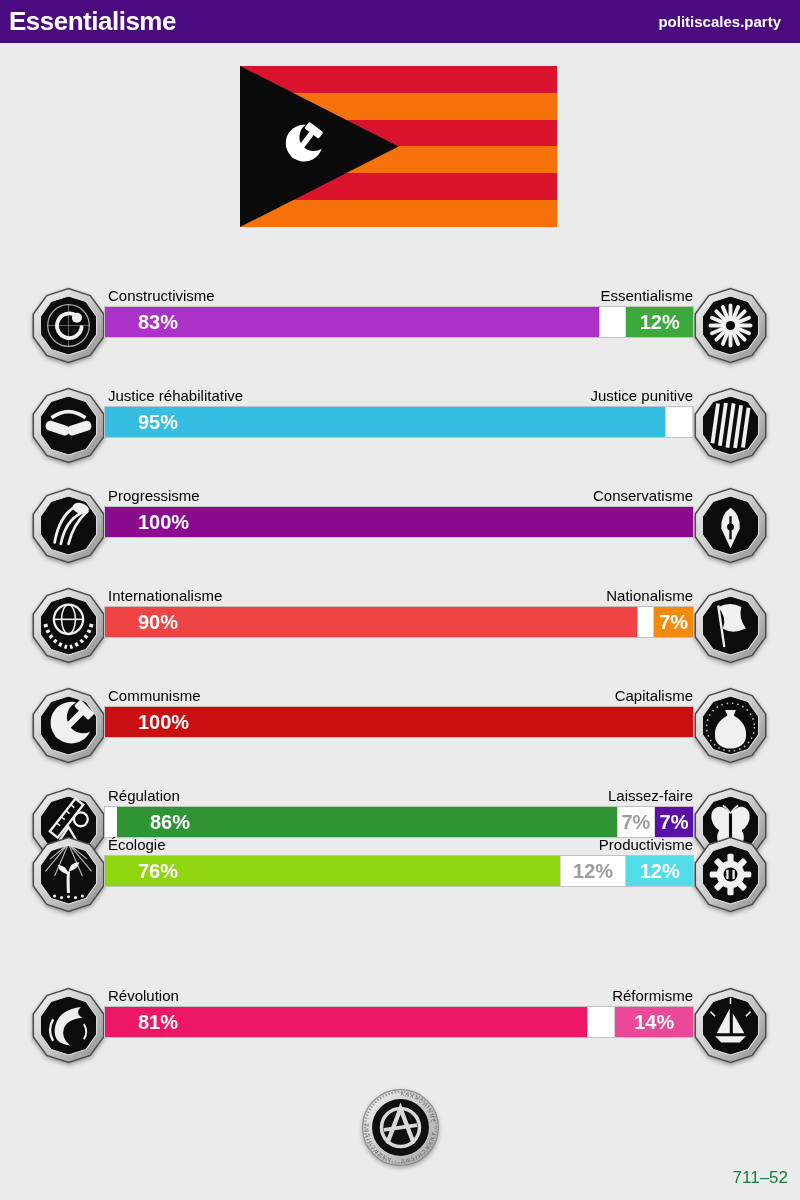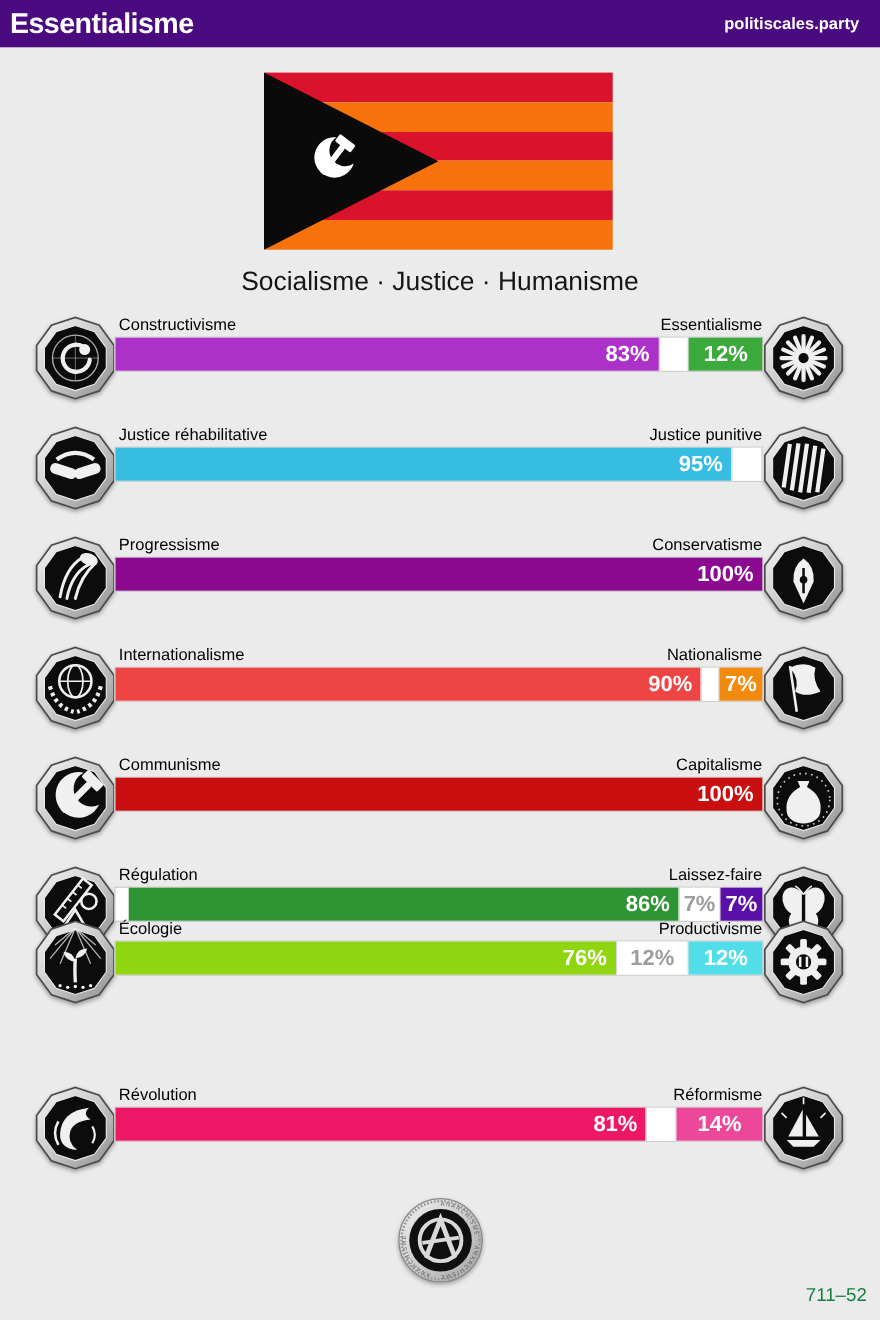--- a/index.html
+++ b/index.html
@@ -26,21 +26,21 @@
 
   
   .row{position:absolute;left:0;width:800px;height:86px;}
   .axis-label{position:absolute;top:2px;font-size:15px;color:#000;}
   .axis-label.l{left:108px;}
   .axis-label.r{right:107px;text-align:right;}
   .bar{position:absolute;left:104px;top:21px;width:590px;height:32px;
        border:1px solid #c2c2c2;background:#fff;display:flex;box-sizing:border-box;}
   .seg{height:100%;overflow:hidden;white-space:nowrap;}
   .seg .pct{display:block;line-height:30px;font-size:20px;font-weight:bold;color:#fff;}
-  .seg.sL{text-align:right;padding-left:33px;}
+  .seg.sL{padding-left:33px;}
   .seg.sL .pct{padding-right:8px;}
   .seg.sN{background:#fff;text-align:center;border-left:1px solid #d6d6d6;border-right:1px solid #d6d6d6;box-sizing:border-box;}
   .seg.sN .pct{color:#9d9d9d;}
   .seg.sR{text-align:center;}
 
   .badge{position:absolute;width:77px;height:77px;top:2px;filter:drop-shadow(0 2px 2px rgba(0,0,0,0.35));}
   .badge.bl{left:30px;}
   .badge.br{left:692px;}
   .badge svg{width:100%;height:100%;display:block;}
 
@@ -227,21 +227,20 @@
       <g fill="#ffffff">
         <path d="M60 20 A27 27 0 1 0 78 58 A21 21 0 1 1 60 20 Z" fill="#fff"></path>
         <g fill="#fff" transform="rotate(45 50 50)">
           <rect x="46" y="26" width="8" height="46" rx="2"></rect>
           <rect x="37" y="15" width="26" height="12" rx="2"></rect>
         </g>
       </g>
     </svg>
   </div>
 
-  <div class="subtitle">Socialisme · Justice · Humanisme</div>
 
   <div class="row" style="top: 285px;">
     <span class="axis-label l">Constructivisme</span>
     <span class="axis-label r">Essentialisme</span>
     <div class="badge bl">
         <svg viewBox="0 0 100 100">
           <use href="#frame"></use>
           <use href="#sym-eye"></use>
         </svg>
       </div>

